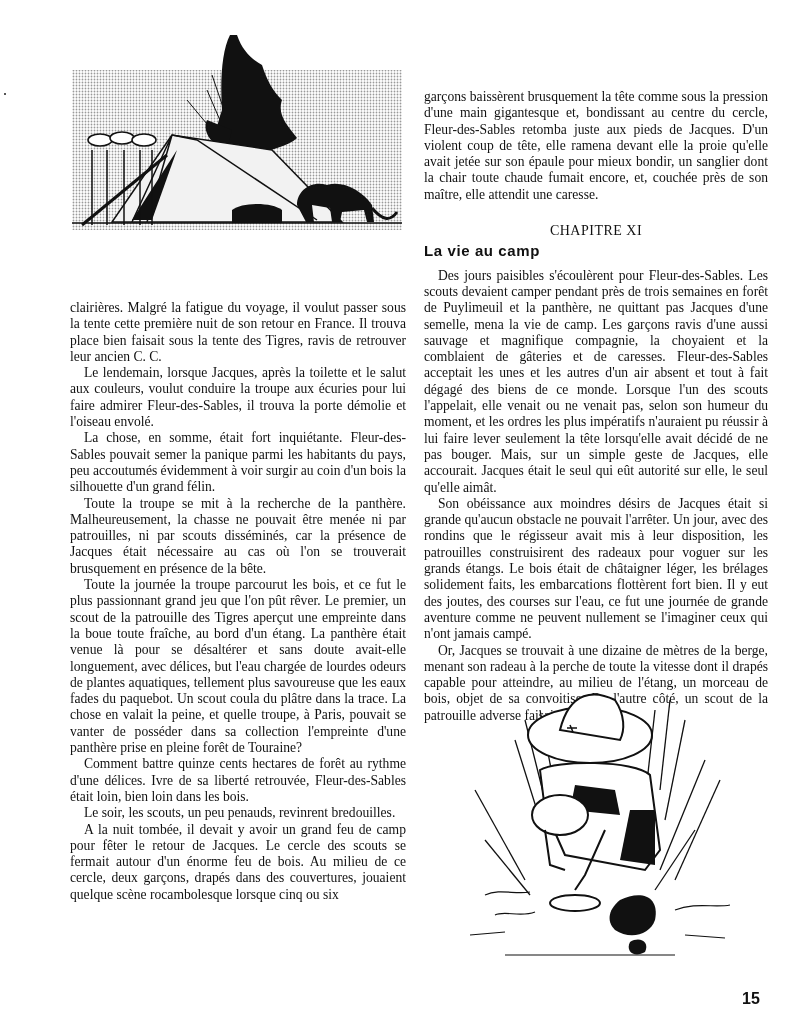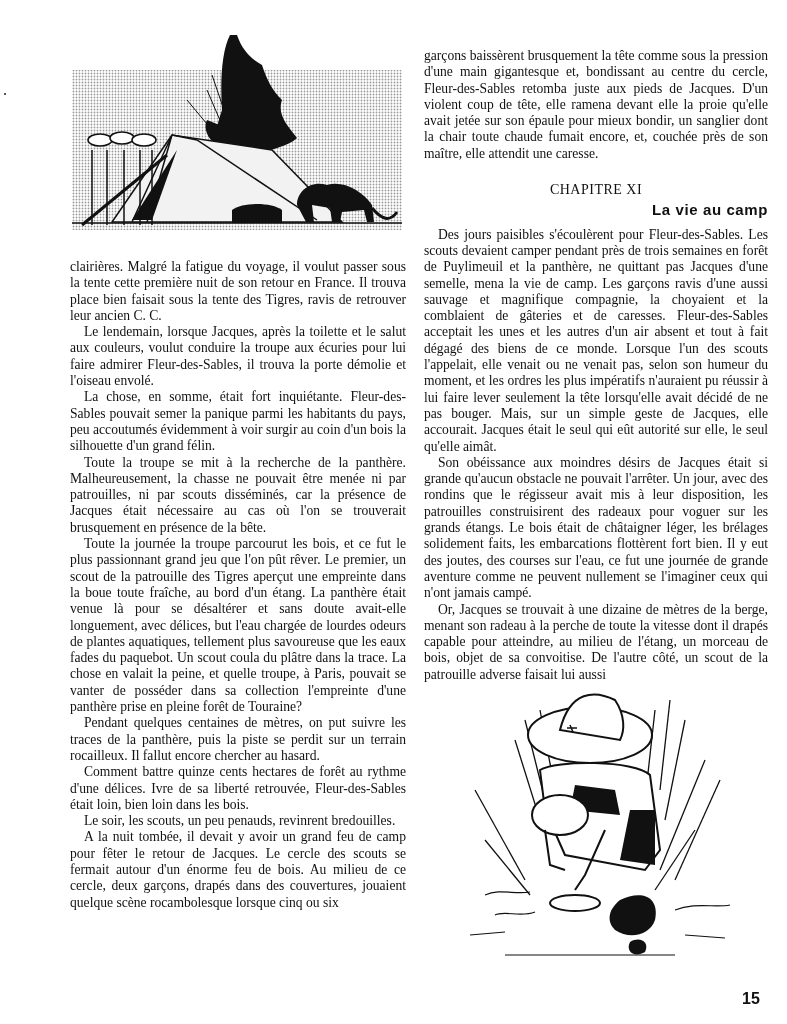--- a/index.html
+++ b/index.html
@@ -1,26 +1,26 @@
 <!DOCTYPE html>
 <html><head>
 <meta charset="utf-8">
 <style>
   html, body { margin: 0; padding: 0; background: #ffffff; }
   body { width: 787px; height: 1024px; position: relative; overflow: hidden;
          font-family: "Liberation Serif", "DejaVu Serif", serif; color: #111; }
   .page { position: absolute; inset: 0; }
-  .col { position: absolute; font-size: 13.6px; line-height: 16.3px; text-align: justify; }
+  .col { position: absolute; font-size: 13.6px; line-height: 16.3px; text-align: justify; margin-top: 41px; }
   .col1 { left: 70px; top: 259px; width: 336px; }
   .col2 { left: 424px; top: 48px; width: 344px; }
   .col p { margin: 0; text-indent: 14px; }
   .col p.noindent { text-indent: 0; }
   .col p.cont { text-indent: 0; }
   .chap { text-align: center; font-size: 14px; letter-spacing: 0.5px; margin: 20px 0 4px 0; text-indent: 0; }
-  .subt { text-align: right; font-family: "Liberation Sans", "DejaVu Sans", sans-serif; font-weight: 900;
+  .subt { text-align: left; font-family: "Liberation Sans", "DejaVu Sans", sans-serif; font-weight: 900;
           font-size: 15px; margin: 0 0 8px 0; letter-spacing: 0.6px; }
   .illus-tent { position: absolute; left: 72px; top: 30px; width: 330px; height: 200px; }
   .illus-scout { position: absolute; left: 445px; top: 680px; width: 300px; height: 285px; }
   .page-number { position: absolute; left: 742px; top: 990px; font-family: "Liberation Sans", "DejaVu Sans", sans-serif;
                  font-weight: 900; font-size: 16px; }
   .speck { position: absolute; left: 4px; top: 93px; width: 2px; height: 2px; background: #555; }
 </style>
 </head>
 <body>
 
@@ -74,21 +74,20 @@
     </g>
     <line x1="0" y1="193" x2="330" y2="193" stroke="#111" stroke-width="1.5"></line>
   </svg>
 
   <div class="col col1">
     <p class="noindent">clairières. Malgré la fatigue du voyage, il voulut passer sous la tente cette première nuit de son retour en France. Il trouva place bien faisait sous la tente des Tigres, ravis de retrouver leur ancien C. C.</p>
     <p>Le lendemain, lorsque Jacques, après la toilette et le salut aux couleurs, voulut conduire la troupe aux écuries pour lui faire admirer Fleur-des-Sables, il trouva la porte démolie et l'oiseau envolé.</p>
     <p>La chose, en somme, était fort inquiétante. Fleur-des-Sables pouvait semer la panique parmi les habitants du pays, peu accoutumés évidemment à voir surgir au coin d'un bois la silhouette d'un grand félin.</p>
     <p>Toute la troupe se mit à la recherche de la panthère. Malheureusement, la chasse ne pouvait être menée ni par patrouilles, ni par scouts disséminés, car la présence de Jacques était nécessaire au cas où l'on se trouverait brusquement en présence de la bête.</p>
     <p>Toute la journée la troupe parcourut les bois, et ce fut le plus passionnant grand jeu que l'on pût rêver. Le premier, un scout de la patrouille des Tigres aperçut une empreinte dans la boue toute fraîche, au bord d'un étang. La panthère était venue là pour se désaltérer et sans doute avait-elle longuement, avec délices, but l'eau chargée de lourdes odeurs de plantes aquatiques, tellement plus savoureuse que les eaux fades du paquebot. Un scout coula du plâtre dans la trace. La chose en valait la peine, et quelle troupe, à Paris, pouvait se vanter de posséder dans sa collection l'empreinte d'une panthère prise en pleine forêt de Touraine?</p>
-    <p>Pendant quelques centaines de mètres, on put suivre les traces de la panthère, puis la piste se perdit sur un terrain rocailleux. Il fallut encore chercher au hasard.</p>
     <p>Comment battre quinze cents hectares de forêt au rythme d'une délices. Ivre de sa liberté retrouvée, Fleur-des-Sables était loin, bien loin dans les bois.</p>
     <p>Le soir, les scouts, un peu penauds, revinrent bredouilles.</p>
     <p>A la nuit tombée, il devait y avoir un grand feu de camp pour fêter le retour de Jacques. Le cercle des scouts se fermait autour d'un énorme feu de bois. Au milieu de ce cercle, deux garçons, drapés dans des couvertures, jouaient quelque scène rocambolesque lorsque cinq ou six</p>
   </div>
 
   <div class="col col2">
     <p class="cont">garçons baissèrent brusquement la tête comme sous la pression d'une main gigantesque et, bondissant au centre du cercle, Fleur-des-Sables retomba juste aux pieds de Jacques. D'un violent coup de tête, elle ramena devant elle la proie qu'elle avait jetée sur son épaule pour mieux bondir, un sanglier dont la chair toute chaude fumait encore, et, couchée près de son maître, elle attendit une caresse.</p>
     <div class="chap">CHAPITRE XI</div>
     <div class="subt">La vie au camp</div>
     <p>Des jours paisibles s'écoulèrent pour Fleur-des-Sables. Les scouts devaient camper pendant près de trois semaines en forêt de Puylimeuil et la panthère, ne quittant pas Jacques d'une semelle, mena la vie de camp. Les garçons ravis d'une aussi sauvage et magnifique compagnie, la choyaient et la comblaient de gâteries et de caresses. Fleur-des-Sables acceptait les unes et les autres d'un air absent et tout à fait dégagé des biens de ce monde. Lorsque l'un des scouts l'appelait, elle venait ou ne venait pas, selon son humeur du moment, et les ordres les plus impératifs n'auraient pu réussir à lui faire lever seulement la tête lorsqu'elle avait décidé de ne pas bouger. Mais, sur un simple geste de Jacques, elle accourait. Jacques était le seul qui eût autorité sur elle, le seul qu'elle aimât.</p>

